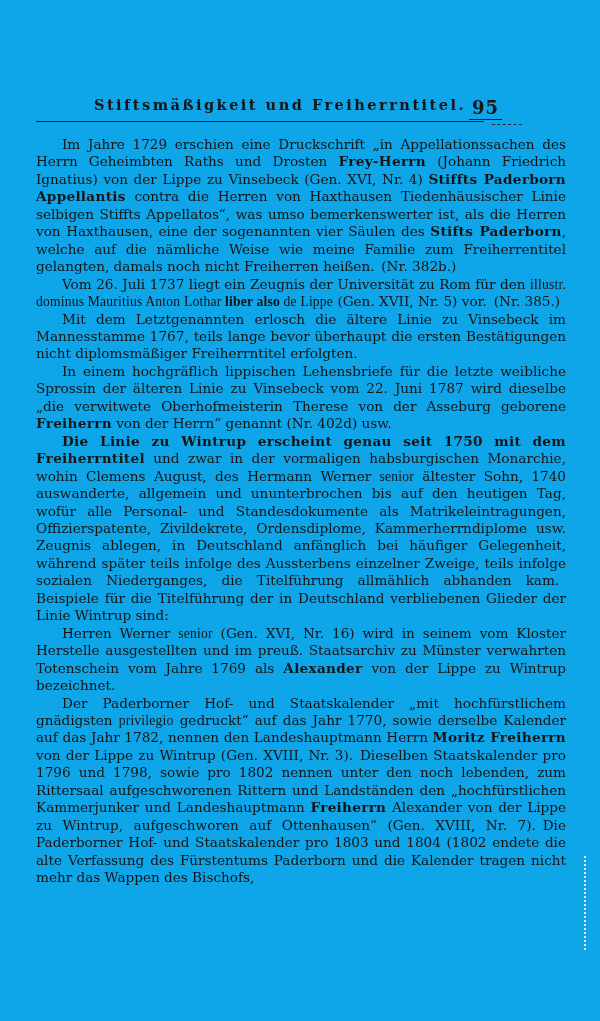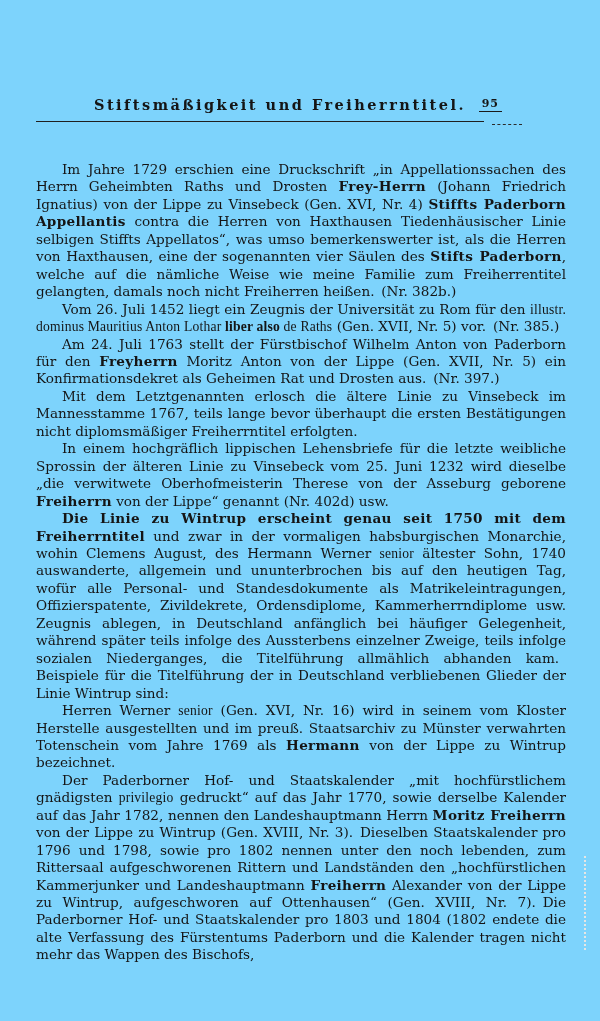--- a/index.html
+++ b/index.html
@@ -5,41 +5,41 @@
   html,body{margin:0;padding:0;}
   body{
     width:600px;height:1021px;
     background:#f6f6f4;
     font-family:"DejaVu Serif", serif;
     color:#151515;
   }
   .page{
     position:relative;
     width:600px;height:1021px;
-    background:#7dd3fc;
+    background:#0ea5e9;
     overflow:hidden;
   }
   
   .runhead{
     position:absolute;
     top:96px;left:36px;width:528px;height:24px;
   }
   .runhead-title{
     display:block;
     text-align:center;
     font-size:14.5px;
     font-weight:bold;
     letter-spacing:2.5px;
     white-space:nowrap;
     padding-right:40px;
   }
   .page-number{
     position:absolute;
     top:1px;right:62px;
-    font-size:11px;
+    font-size:18px;
     font-weight:bold;
     letter-spacing:1px;
     border-bottom:1.5px solid #1a1a1a;
     padding:0 3px 1px 3px;
   }
   .head-rule{
     position:absolute;
     top:121px;left:36px;width:448px;height:0;
     border-top:1.6px solid #1f1f1f;
   }
@@ -49,21 +49,20 @@
     border-top:1.5px dashed #2a2a2a;
   }
   
   .text-block{
     position:absolute;
     top:136px;left:36px;width:530px;
     font-size:13.6px;
     line-height:17.45px;
     text-align:justify;
     text-justify:inter-word;
-    margin-top:25px;
   }
   .para{
     margin:0;
     text-indent:26px;
   }
   .bold{
     font-weight:bold;
     letter-spacing:0.3px;
   }
   .antiqua{
@@ -85,24 +84,23 @@
   <div class="runhead">
     <span class="runhead-title">Stiftsmäßigkeit und Freiherrntitel.</span>
     <span class="page-number">95</span>
   </div>
 
   <div class="head-rule"></div>
   <div class="head-rule-frag"></div>
 
   <div class="text-block" id="text-block">
       <p class="para"><span class="">Im Jahre 1729 erschien eine Druckschrift „in Appellationssachen des Herrn Geheimbten Raths und Drosten </span><span class="bold ">Frey-Herrn</span><span class=""> (Johann Friedrich Ignatius) von der Lippe zu Vinsebeck (Gen. XVI, Nr. 4) </span><span class="bold ">Stiffts Paderborn Appellantis</span><span class=""> contra die Herren von Haxthausen Tiedenhäusischer Linie selbigen Stiffts Appellatos“, was umso bemerkenswerter ist, als die Herren von Haxthausen, eine der sogenannten vier Säulen des </span><span class="bold ">Stifts Paderborn</span><span class="">, welche auf die nämliche Weise wie meine Familie zum Freiherrentitel gelangten, damals noch nicht Freiherren heißen. (Nr. 382b.)</span></p>
-      <p class="para"><span class="">Vom 26. Juli 1452 liegt ein Zeugnis der Universität zu Rom für den </span><span class="antiqua">illustr. dominus Mauritius Anton Lothar </span><span class="bold antiqua">liber also</span><span class="antiqua"> de Raths</span><span class=""> (Gen. XVII, Nr. 5) vor. (Nr. 385.)</span></p>
-      <p class="para"><span class="">Am 24. Juli 1763 stellt der Fürstbischof Wilhelm Anton von Paderborn für den </span><span class="bold ">Freyherrn</span><span class=""> Moritz Anton von der Lippe (Gen. XVII, Nr. 5) ein Konfirmationsdekret als Geheimen Rat und Drosten aus. (Nr. 397.)</span></p>
+      <p class="para"><span class="">Vom 26. Juli 1737 liegt ein Zeugnis der Universität zu Rom für den </span><span class="antiqua">illustr. dominus Mauritius Anton Lothar </span><span class="bold antiqua">liber also</span><span class="antiqua"> de Lippe</span><span class=""> (Gen. XVII, Nr. 5) vor. (Nr. 385.)</span></p>
       <p class="para"><span class="">Mit dem Letztgenannten erlosch die ältere Linie zu Vinsebeck im Mannesstamme 1767, teils lange bevor überhaupt die ersten Bestätigungen nicht diplomsmäßiger Freiherrntitel erfolgten.</span></p>
-      <p class="para"><span class="">In einem hochgräflich lippischen Lehensbriefe für die letzte weibliche Sprossin der älteren Linie zu Vinsebeck vom 25. Juni 1232 wird dieselbe „die verwitwete Oberhofmeisterin Therese von der Asseburg geborene </span><span class="bold ">Freiherrn</span><span class=""> von der Lippe“ genannt (Nr. 402d) usw.</span></p>
+      <p class="para"><span class="">In einem hochgräflich lippischen Lehensbriefe für die letzte weibliche Sprossin der älteren Linie zu Vinsebeck vom 22. Juni 1787 wird dieselbe „die verwitwete Oberhofmeisterin Therese von der Asseburg geborene </span><span class="bold ">Freiherrn</span><span class=""> von der Herrn“ genannt (Nr. 402d) usw.</span></p>
       <p class="para"><span class="bold ">Die Linie zu Wintrup erscheint genau seit 1750 mit dem Freiherrntitel</span><span class=""> und zwar in der vormaligen habsburgischen Monarchie, wohin Clemens August, des Hermann Werner </span><span class="antiqua">senior</span><span class=""> ältester Sohn, 1740 auswanderte, allgemein und ununterbrochen bis auf den heutigen Tag, wofür alle Personal- und Standesdokumente als Matrikeleintragungen, Offizierspatente, Zivildekrete, Ordensdiplome, Kammerherrndiplome usw. Zeugnis ablegen, in Deutschland anfänglich bei häufiger Gelegenheit, während später teils infolge des Aussterbens einzelner Zweige, teils infolge sozialen Niederganges, die Titelführung allmählich abhanden kam. Beispiele für die Titelführung der in Deutschland verbliebenen Glieder der Linie Wintrup sind:</span></p>
-      <p class="para"><span class="">Herren Werner </span><span class="antiqua">senior</span><span class=""> (Gen. XVI, Nr. 16) wird in seinem vom Kloster Herstelle ausgestellten und im preuß. Staatsarchiv zu Münster verwahrten Totenschein vom Jahre 1769 als </span><span class="bold ">Hermann</span><span class=""> von der Lippe zu Wintrup bezeichnet.</span></p>
+      <p class="para"><span class="">Herren Werner </span><span class="antiqua">senior</span><span class=""> (Gen. XVI, Nr. 16) wird in seinem vom Kloster Herstelle ausgestellten und im preuß. Staatsarchiv zu Münster verwahrten Totenschein vom Jahre 1769 als </span><span class="bold ">Alexander</span><span class=""> von der Lippe zu Wintrup bezeichnet.</span></p>
       <p class="para"><span class="">Der Paderborner Hof- und Staatskalender „mit hochfürstlichem gnädigsten </span><span class="antiqua">privilegio</span><span class=""> gedruckt“ auf das Jahr 1770, sowie derselbe Kalender auf das Jahr 1782, nennen den Landeshauptmann Herrn </span><span class="bold ">Moritz Freiherrn</span><span class=""> von der Lippe zu Wintrup (Gen. XVIII, Nr. 3). Dieselben Staatskalender pro 1796 und 1798, sowie pro 1802 nennen unter den noch lebenden, zum Rittersaal aufgeschworenen Rittern und Landständen den „hochfürstlichen Kammerjunker und Landeshauptmann </span><span class="bold ">Freiherrn</span><span class=""> Alexander von der Lippe zu Wintrup, aufgeschworen auf Ottenhausen“ (Gen. XVIII, Nr. 7). Die Paderborner Hof- und Staatskalender pro 1803 und 1804 (1802 endete die alte Verfassung des Fürstentums Paderborn und die Kalender tragen nicht mehr das Wappen des Bischofs,</span></p>
     </div>
 
   <div class="scan-dots"></div>
 
 </div>
 
 </body></html>

